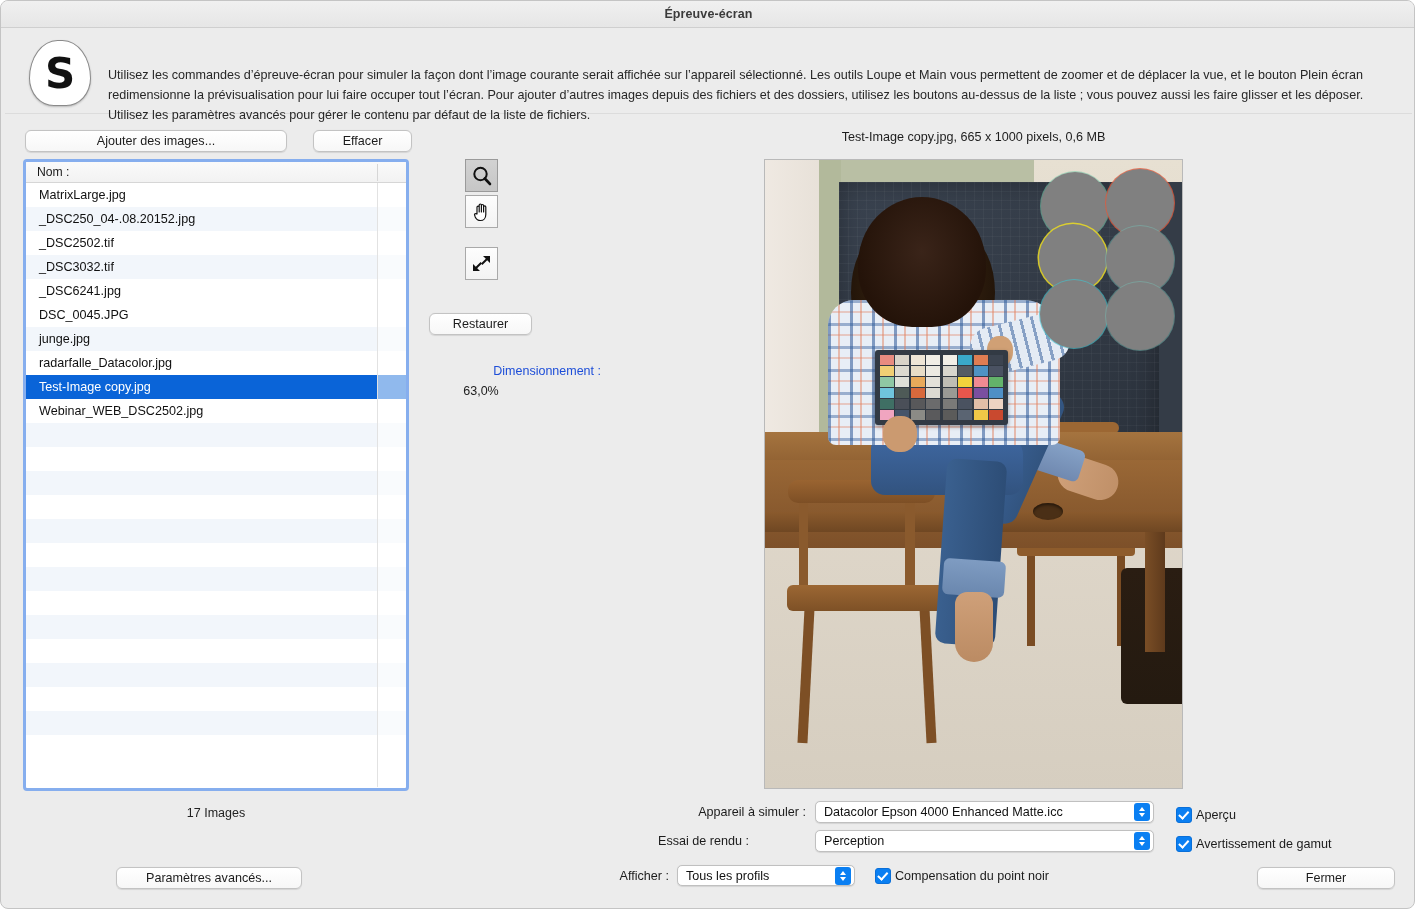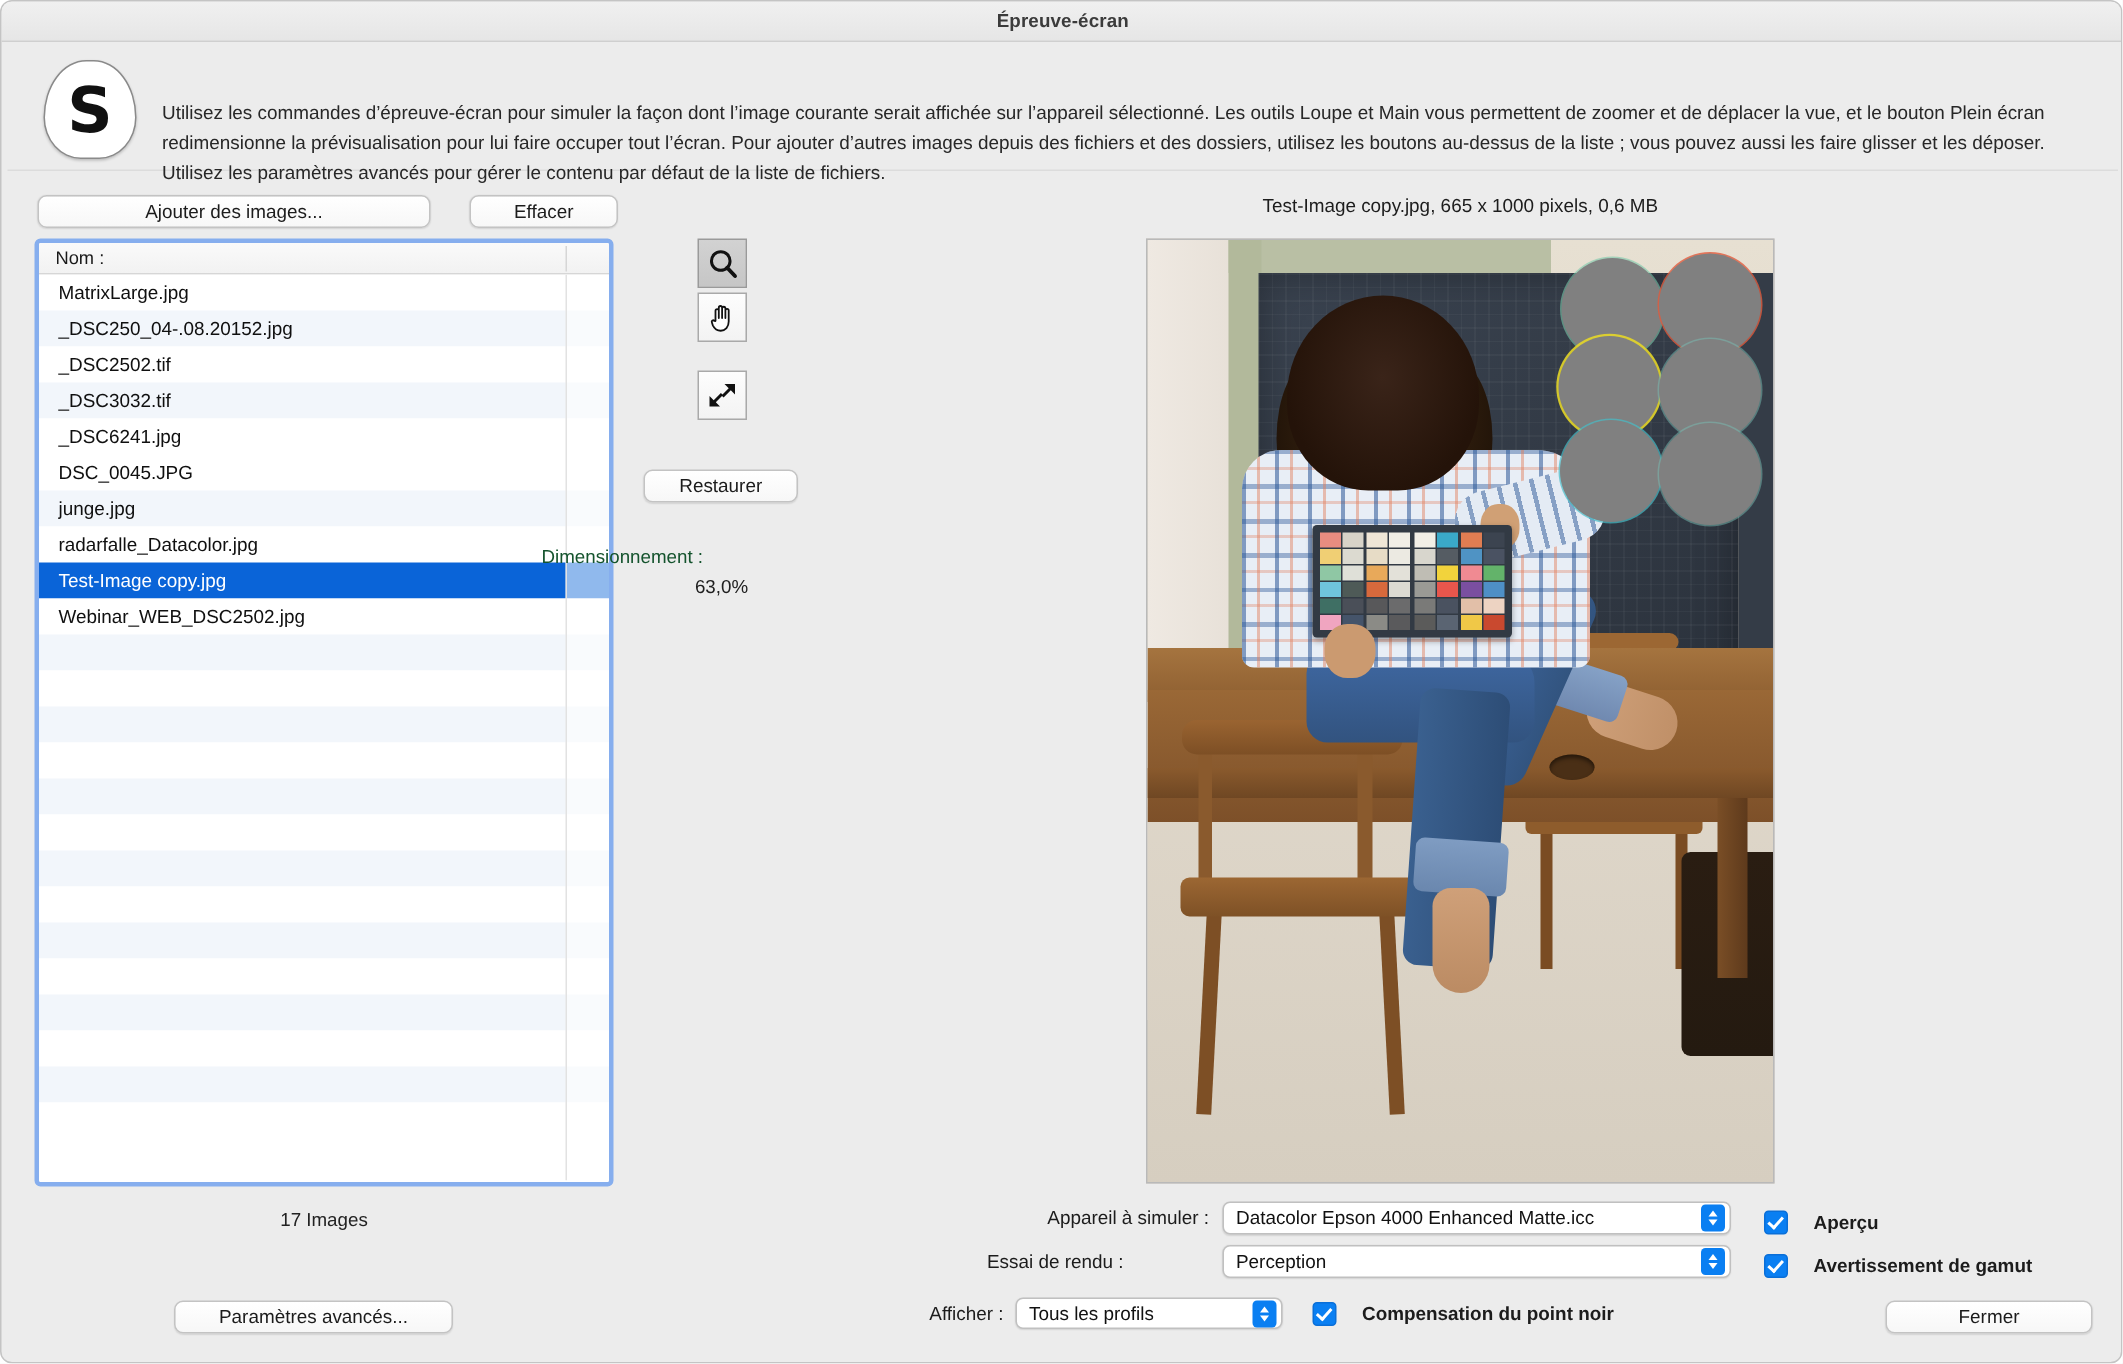--- a/index.html
+++ b/index.html
@@ -198,25 +198,25 @@
   .toolbtn.active {
     background: linear-gradient(to bottom, #d2d2d2, #c6c6c6);
     border-color: #9a9a9a;
   }
   #tool-zoom { left: 464px; top: 158px; }
   #tool-hand { left: 464px; top: 194px; }
   #tool-full { left: 464px; top: 246px; }
 
   #dimlabel {
     position: absolute;
-    left: 360px; top: 363px;
+    left: 400px; top: 363px;
     width: 200px;
-    text-align: left;
+    text-align: right;
     font-size: 12.5px;
-    color: #14532d;
+    color: #1d4ed8;
   }
   #dimvalue {
     position: absolute;
     left: 380px; top: 383px;
     width: 200px;
     text-align: center;
     font-size: 12.5px;
     color: #202020;
   }
 
@@ -428,25 +428,24 @@
     border-left: 3.5px solid transparent;
     border-right: 3.5px solid transparent;
   }
   .chev .up { border-bottom: 4px solid #fff; }
   .chev .dn { border-top: 4px solid #fff; }
 
   .checkrow {
     position: absolute;
     display: flex;
     align-items: center;
-    gap: 17px;
+    gap: 4px;
     font-size: 12.6px;
     color: #1c1c1c;
     cursor: default;
-    font-weight: bold;
   }
   .cbox {
     width: 14px; height: 14px;
     border-radius: 3px;
     background: #0a7ff2;
     border: 1px solid #0a6fd8;
     position: relative;
     flex: none;
   }
   .cbox::after {

